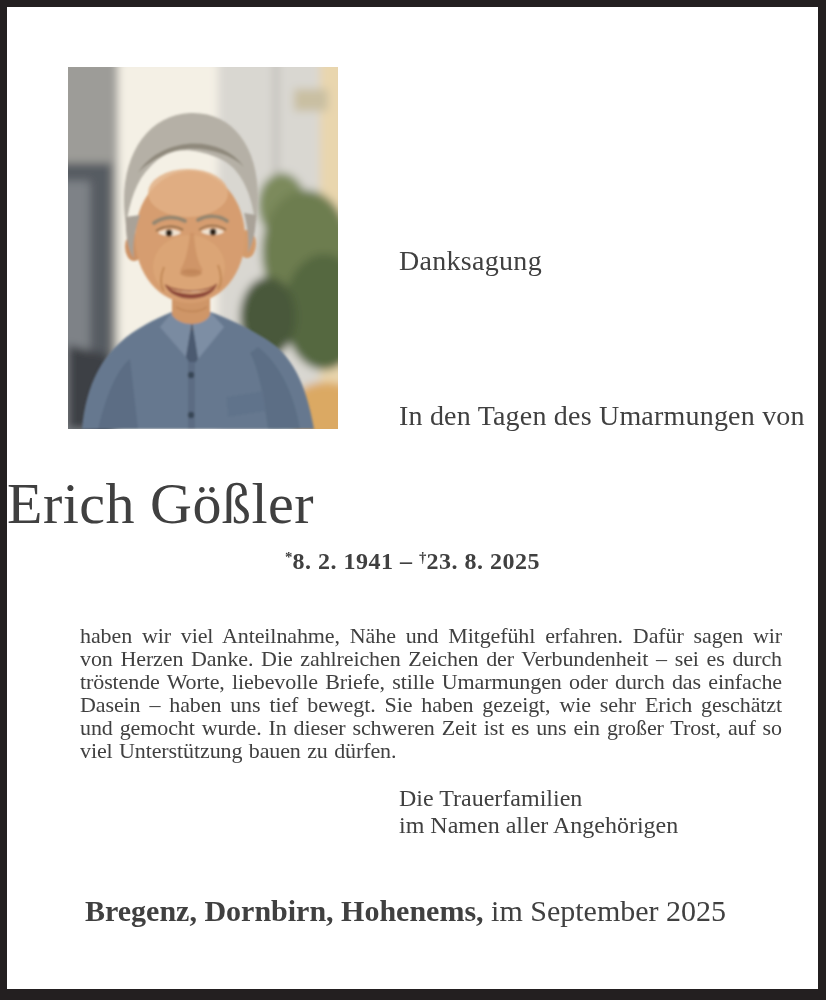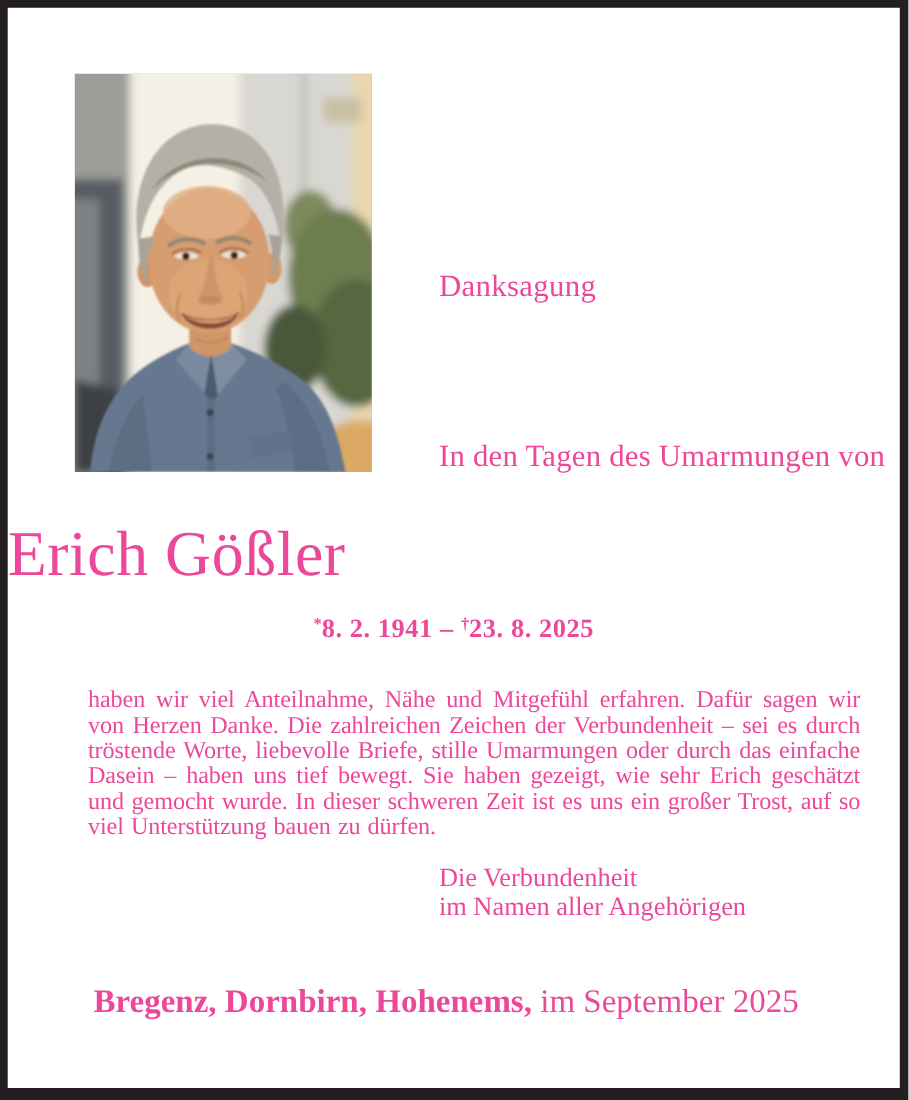--- a/index.html
+++ b/index.html
@@ -10,21 +10,21 @@
   .page {
     position: relative;
     width: 826px;
     height: 1000px;
     box-sizing: border-box;
     background: #ffffff;
     border: 7px solid #231f20;
     border-right-width: 8px;
     border-bottom-width: 11px;
     font-family: "Liberation Serif", "DejaVu Serif", serif;
-    color: #ec4899;
+    color: #404040;
     overflow: hidden;
   }
   .abs { position: absolute; }
 
   .photo {
     left: 61px; top: 60px;
     width: 270px; height: 362px;
     overflow: hidden;
     background: #b8b5ac;
   }
@@ -45,21 +45,21 @@
   .deceased-name {
     left: 0; right: 0; top: 467px;
     margin: 0;
     text-align: left;
     font-size: 58px;
     line-height: 60px;
     font-weight: normal;
     letter-spacing: 0.5px;
   }
   .life-dates {
-    left: 0; right: 0; top: 548px;
+    left: 0; right: 0; top: 537px;
     text-align: center;
     font-size: 24px;
     line-height: 26px;
     font-weight: bold;
     letter-spacing: 0.5px;
   }
   .life-dates .sym {
     font-size: 0.62em;
     vertical-align: 0.5em;
     letter-spacing: 0;
@@ -184,21 +184,21 @@
 
   <div class="abs life-dates">
     <span class="sym">*</span><span>8. 2. 1941</span>
     <span>–</span>
     <span class="sym">†</span><span>23. 8. 2025</span>
   </div>
 
   <p class="abs body-text">haben wir viel Anteilnahme, Nähe und Mitgefühl erfahren. Dafür sagen wir von Herzen Danke. Die zahlreichen Zeichen der Verbundenheit – sei es durch tröstende Worte, liebevolle Briefe, stille Umarmungen oder durch das einfache Dasein – haben uns tief bewegt. Sie haben gezeigt, wie sehr Erich geschätzt und gemocht wurde. In dieser schweren Zeit ist es uns ein großer Trost, auf so viel Unterstützung bauen zu dürfen.</p>
 
   <div class="abs signature">
-    <div>Die Verbundenheit</div>
+    <div>Die Trauerfamilien</div>
     <div>im Namen aller Angehörigen</div>
   </div>
 
   <div class="abs footer-line">
     <b>Bregenz, Dornbirn, Hohenems,</b>
     <span>im September 2025</span>
   </div>
 
 </div>
 

